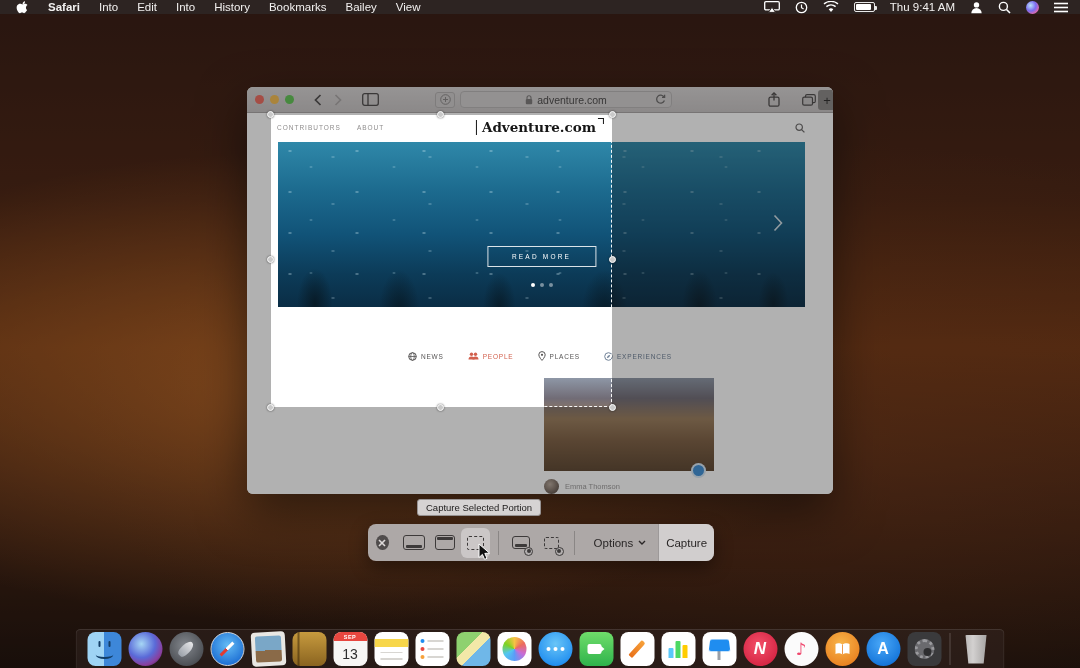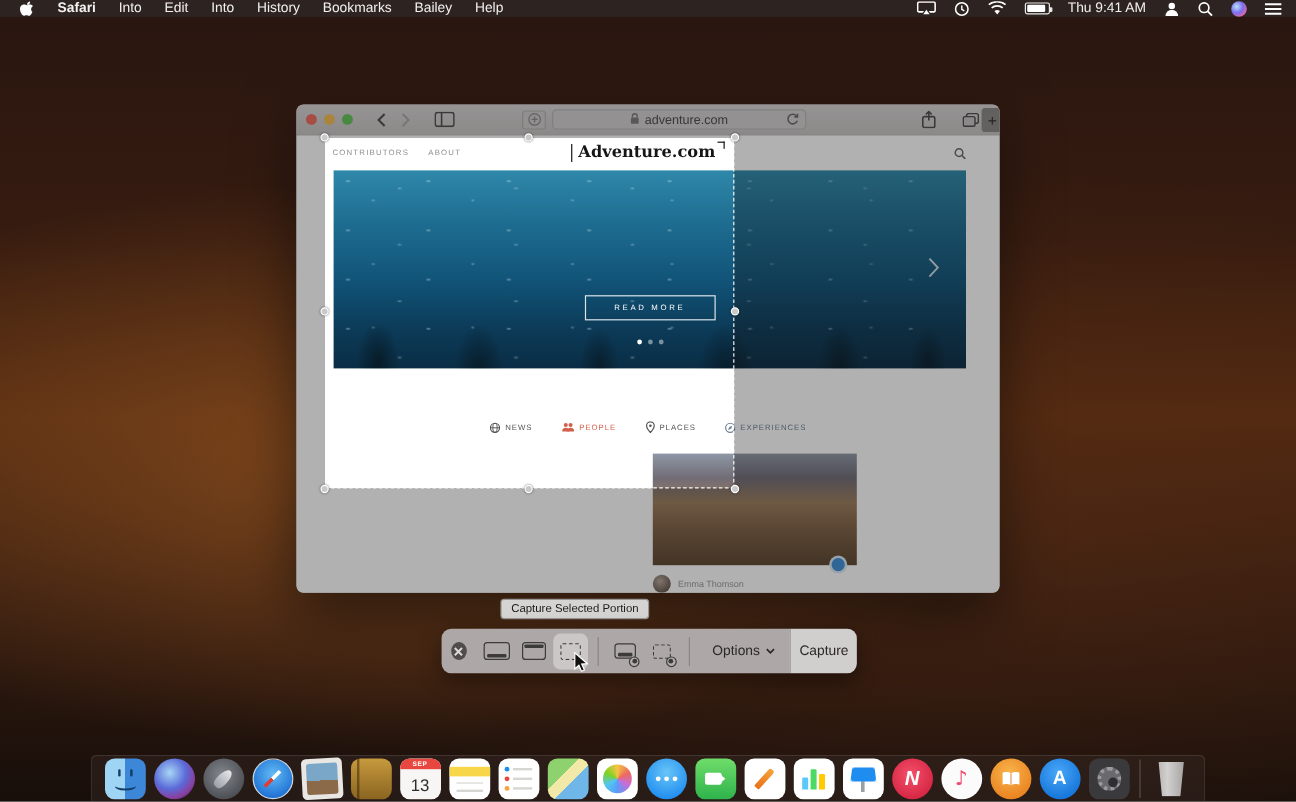--- a/index.html
+++ b/index.html
@@ -210,21 +210,21 @@
           <path fill="#fff" d="M9.7 1.2c-.7.05-1.5.5-1.95 1.1-.4.5-.75 1.3-.6 2.05.75.05 1.55-.4 2-1 .45-.55.75-1.35.55-2.15zM11.9 10.6c-.3.7-.45 1-.85 1.6-.55.85-1.35 1.9-2.3 1.9-.85 0-1.1-.55-2.25-.55-1.15 0-1.4.55-2.25.55-.95 0-1.7-.95-2.25-1.8C.45 9.95.3 7.15 1.35 5.65c.75-1.05 1.9-1.65 3-1.65 1.1 0 1.8.6 2.7.6.9 0 1.45-.6 2.7-.6.95 0 1.95.5 2.65 1.4-2.35 1.3-1.95 4.6-.5 5.2z"></path>
         </svg>
     </span>
     <span class="mb-item app">Safari</span>
     <span class="mb-item">Into</span>
     <span class="mb-item">Edit</span>
     <span class="mb-item">Into</span>
     <span class="mb-item">History</span>
     <span class="mb-item">Bookmarks</span>
     <span class="mb-item">Bailey</span>
-    <span class="mb-item">Help</span>
+    <span class="mb-item">View</span>
   </div>
   <div class="mb-right">
     <span>
         <svg width="16" height="12" viewBox="0 0 16 12">
           <rect x="0.7" y="0.7" width="14.6" height="8.2" rx="1.2" stroke="#fff" fill="none" stroke-width="1.3"></rect>
           <path d="M8 6.2 L11.6 11.4 H4.4 Z" fill="#fff" stroke="#2e2624" stroke-width="1"></path>
         </svg>
       </span>
     <span>
         <svg width="13" height="13" viewBox="0 0 13 13">

